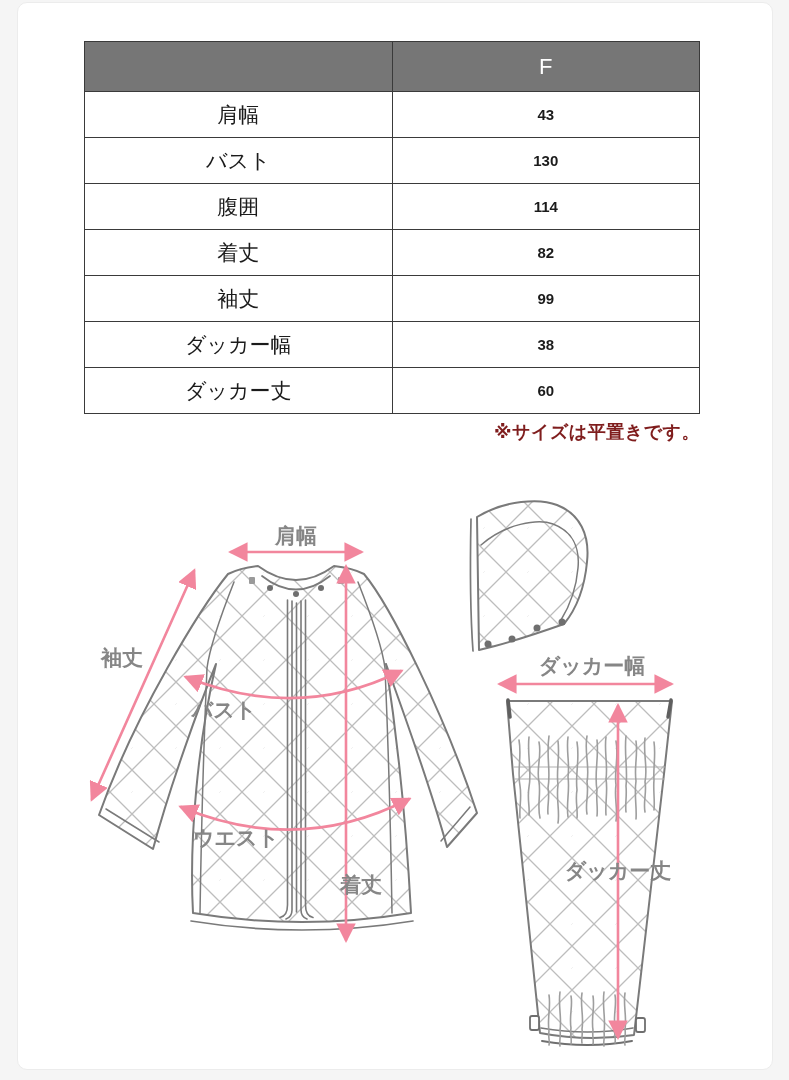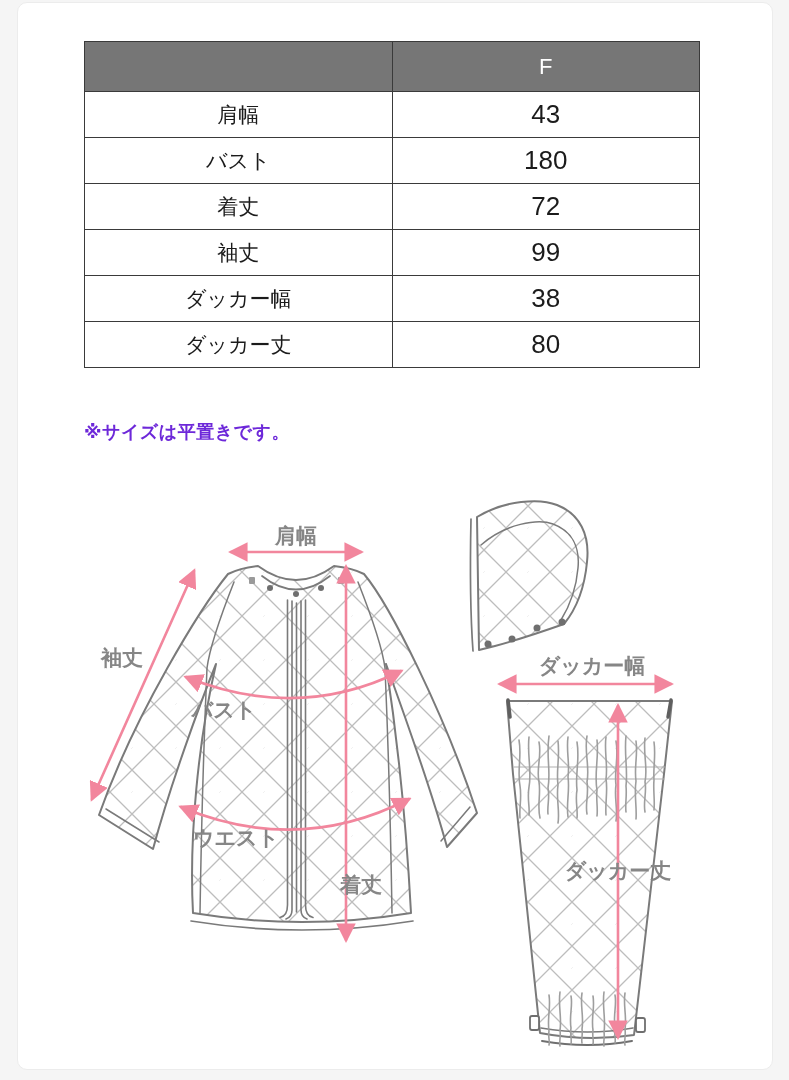--- a/index.html
+++ b/index.html
@@ -17,24 +17,24 @@
   }
   .size-table th,.size-table td{
     border:1px solid #3a3a3a;text-align:center;vertical-align:middle;padding:0;
   }
   .size-table th{
     height:49px;background:#767676;color:#ffffff;font-size:22px;font-weight:normal;
   }
   .size-table td{
     height:45px;font-size:21px;color:#1b1b1b;background:#ffffff;
   }
-  .size-table td.val{font-size:26px;}
+  .size-table td.val{font-size:15px;font-weight:bold;}
   .note{
-    position:absolute;left:84px;top:420px;width:616px;text-align:left;
-    font-size:18px;font-weight:600;color:#6d28d9;letter-spacing:0.5px;
+    position:absolute;left:84px;top:420px;width:616px;text-align:right;
+    font-size:18px;font-weight:600;color:#7f1d1d;letter-spacing:0.5px;
   }
   .diagram-svg{position:absolute;left:0;top:0;}
   .measure-label{
     font-family:"Liberation Sans","DejaVu Sans",sans-serif;
     font-size:21px;font-weight:600;fill:#868686;
   }
 </style>
 </head>
 <body>
 
@@ -49,37 +49,41 @@
         <th>F</th>
       </tr>
     </thead>
     <tbody>
       <tr>
         <td>肩幅</td>
         <td class="val">43</td>
       </tr>
       <tr>
         <td>バスト</td>
-        <td class="val">180</td>
+        <td class="val">130</td>
+      </tr>
+      <tr>
+        <td>腹囲</td>
+        <td class="val">114</td>
       </tr>
       <tr>
         <td>着丈</td>
-        <td class="val">72</td>
+        <td class="val">82</td>
       </tr>
       <tr>
         <td>袖丈</td>
         <td class="val">99</td>
       </tr>
       <tr>
         <td>ダッカー幅</td>
         <td class="val">38</td>
       </tr>
       <tr>
         <td>ダッカー丈</td>
-        <td class="val">80</td>
+        <td class="val">60</td>
       </tr>
     </tbody>
   </table>
 
   <div class="note">※サイズは平置きです。</div>
 
   <svg class="diagram-svg" width="789" height="1080" viewBox="0 0 789 1080">
     <defs>
       <pattern id="quilt" width="44" height="44" patternUnits="userSpaceOnUse">
         <path d="M0,22 L22,0 L44,22 L22,44 Z M-22,22 L0,44 M44,0 L66,22" fill="none" stroke="#bdbdbd" stroke-width="1.3"></path>

